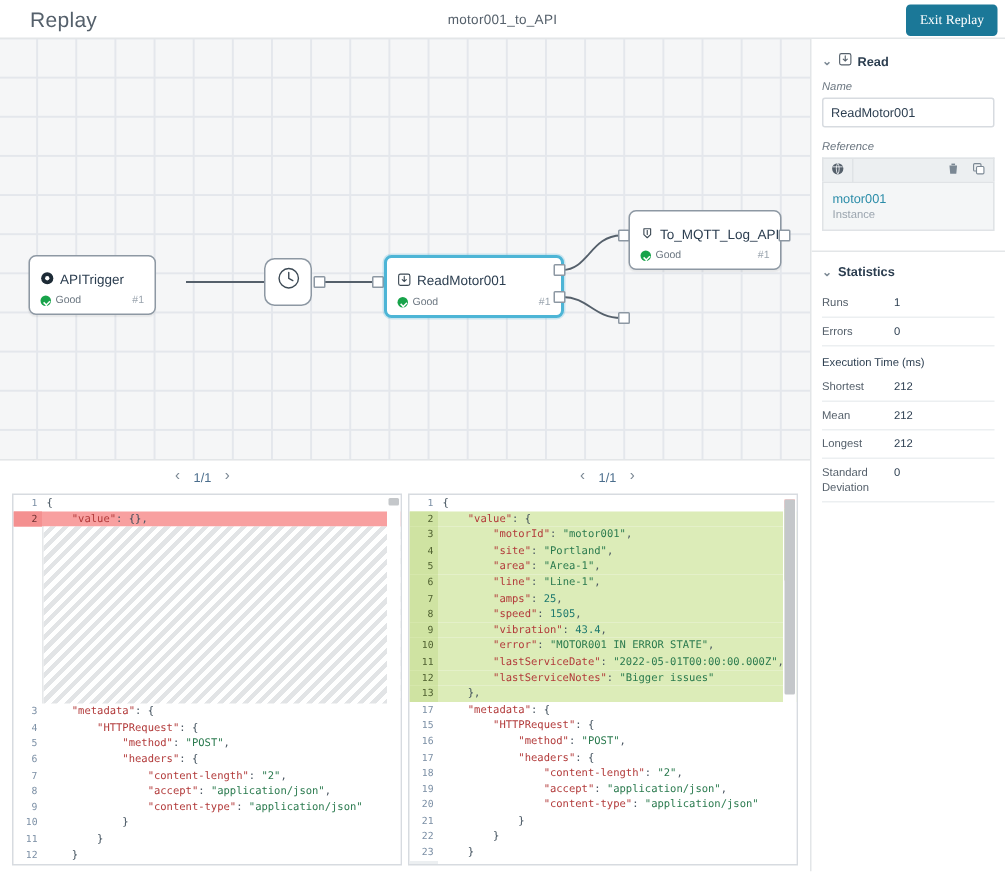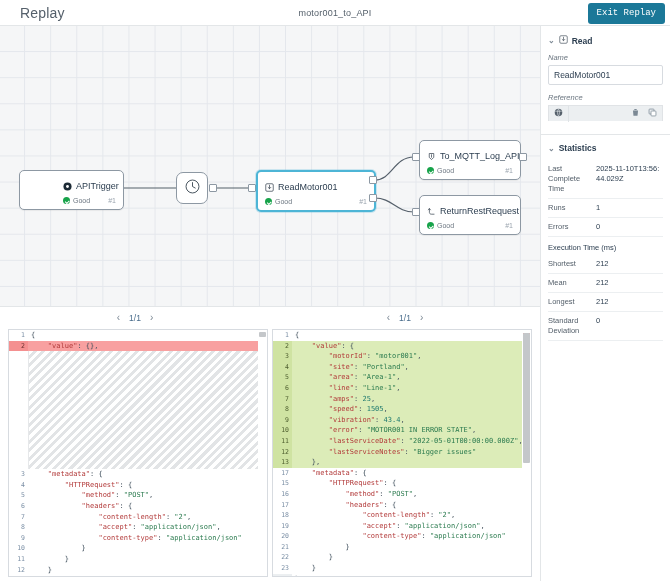--- a/index.html
+++ b/index.html
@@ -26,21 +26,21 @@
   .topbar-title {
     position: absolute; left: 0; right: 0; text-align: center;
     font-size: 9px; color: #55606b; letter-spacing: .2px; pointer-events: none;
   }
   .exit-btn {
     position: absolute; right: 5px; top: 3px;
     background: #1b7898; color: #fff;
     font-size: 9px; line-height: 1;
     padding: 6px 9px; border-radius: 3px;
     border: none; cursor: pointer;
-    font-family: Liberation Mono, monospace;
+    font-family: Liberation Serif, serif;
   }
 
   
   .body { flex: 1; display: flex; min-height: 0; }
   .left-col { width: 540px; min-width: 540px; display: flex; flex-direction: column; min-height: 0; }
   .right-panel {
     width: 130px; min-width: 130px;
     background: #ffffff;
     border-left: 1px solid #e3e6e8;
     padding: 7px 7px 0 7px;
@@ -193,21 +193,21 @@
 
       <div class="canvas">
 
         <svg class="edge">
           <path d="M124,162 L176,162" stroke="#55606b" stroke-width="1.2" fill="none"></path>
           <path d="M213,162 L252,162" stroke="#55606b" stroke-width="1.2" fill="none"></path>
           <path d="M375,154 C392,154 394,131 414,131" stroke="#55606b" stroke-width="1.2" fill="none"></path>
           <path d="M375,172 C392,172 396,186 414,186" stroke="#55606b" stroke-width="1.2" fill="none"></path>
         </svg>
 
-        <div class="node" style="left:19px; top:144px; width:105px;padding-left:36px;">
+        <div class="node" style="left:19px; top:144px; width:85px;">
           <div class="node-head">
             <span style="flex:none;">
               <svg width="9" height="9" viewBox="0 0 12 12">
                 <circle cx="6" cy="6" r="5.4" fill="#1d2b36"></circle>
                 <circle cx="6" cy="6" r="1.9" fill="#ffffff"></circle>
               </svg>
             </span>
             <span class="node-title">APITrigger</span>
           </div>
           <div class="node-foot">
@@ -266,38 +266,20 @@
             <span class="status">
               <span class="status-dot"></span>
               <span class="status-label">Good</span>
             </span>
             <span class="node-count">#1</span>
           </div>
         </div>
         <div class="port" style="left:519px; top:127px;"></div>
 
         <div class="port" style="left:412px; top:182px;"></div>
-        <div class="node" style="left:419px; top:169px; width:102px;">
-          <div class="node-head">
-            <span style="flex:none;">
-              <svg width="9" height="9" viewBox="0 0 12 12">
-                <path d="M3.2,2.2 L3.2,7.2 C3.2,8.6 4.3,9.6 5.7,9.6 L9.4,9.6" fill="none" stroke="#3d4a55" stroke-width="1" stroke-linecap="round"></path>
-                <path d="M1.8,3.8 L3.2,2.1 L4.6,3.8" fill="none" stroke="#3d4a55" stroke-width="1" stroke-linecap="round" stroke-linejoin="round"></path>
-              </svg>
-            </span>
-            <span class="node-title">ReturnRestRequest</span>
-          </div>
-          <div class="node-foot">
-            <span class="status">
-              <span class="status-dot"></span>
-              <span class="status-label">Good</span>
-            </span>
-            <span class="node-count">#1</span>
-          </div>
-        </div>
       </div>
 
       <div class="pager-row">
         <div class="pager">
           <span class="pager-arrow">‹</span>
           <span class="pager-label">1/1</span>
           <span class="pager-arrow">›</span>
         </div>
         <div class="pager">
           <span class="pager-arrow">‹</span>
@@ -396,34 +378,34 @@
             <rect x="4.4" y="1.4" width="3.2" height="1.4" fill="#7b8894"></rect>
           </svg>
         </span>
         <span class="ref-tool-icon" style="margin-left:8px;">
           <svg width="9" height="9" viewBox="0 0 12 12">
             <rect x="1.4" y="1.4" width="6.6" height="6.6" rx="1" fill="none" stroke="#7b8894" stroke-width="1"></rect>
             <rect x="4" y="4" width="6.6" height="6.6" rx="1" fill="#ffffff" stroke="#7b8894" stroke-width="1"></rect>
           </svg>
         </span>
       </div>
+      <div class="ref-body">
+        <div class="ref-name">motor001</div>
+        <div class="ref-sub">Instance</div>
+      </div>
 
       <div class="stats-sep"></div>
 
       <div class="section-head" style="padding-top:8px;">
         <span class="chev">⌄</span>
         <span>Statistics</span>
       </div>
 
       <div id="stat-rows">
           <div class="stat-row">
-            <div class="stat-key">Last Complete Time</div>
-            <div class="stat-val">2025-11-10T13:56:44.029Z</div>
-          </div>
-          <div class="stat-row">
             <div class="stat-key">Runs</div>
             <div class="stat-val">1</div>
           </div>
           <div class="stat-row">
             <div class="stat-key">Errors</div>
             <div class="stat-val">0</div>
           </div>
         </div>
 
       <div class="stat-subhead">Execution Time (ms)</div>

